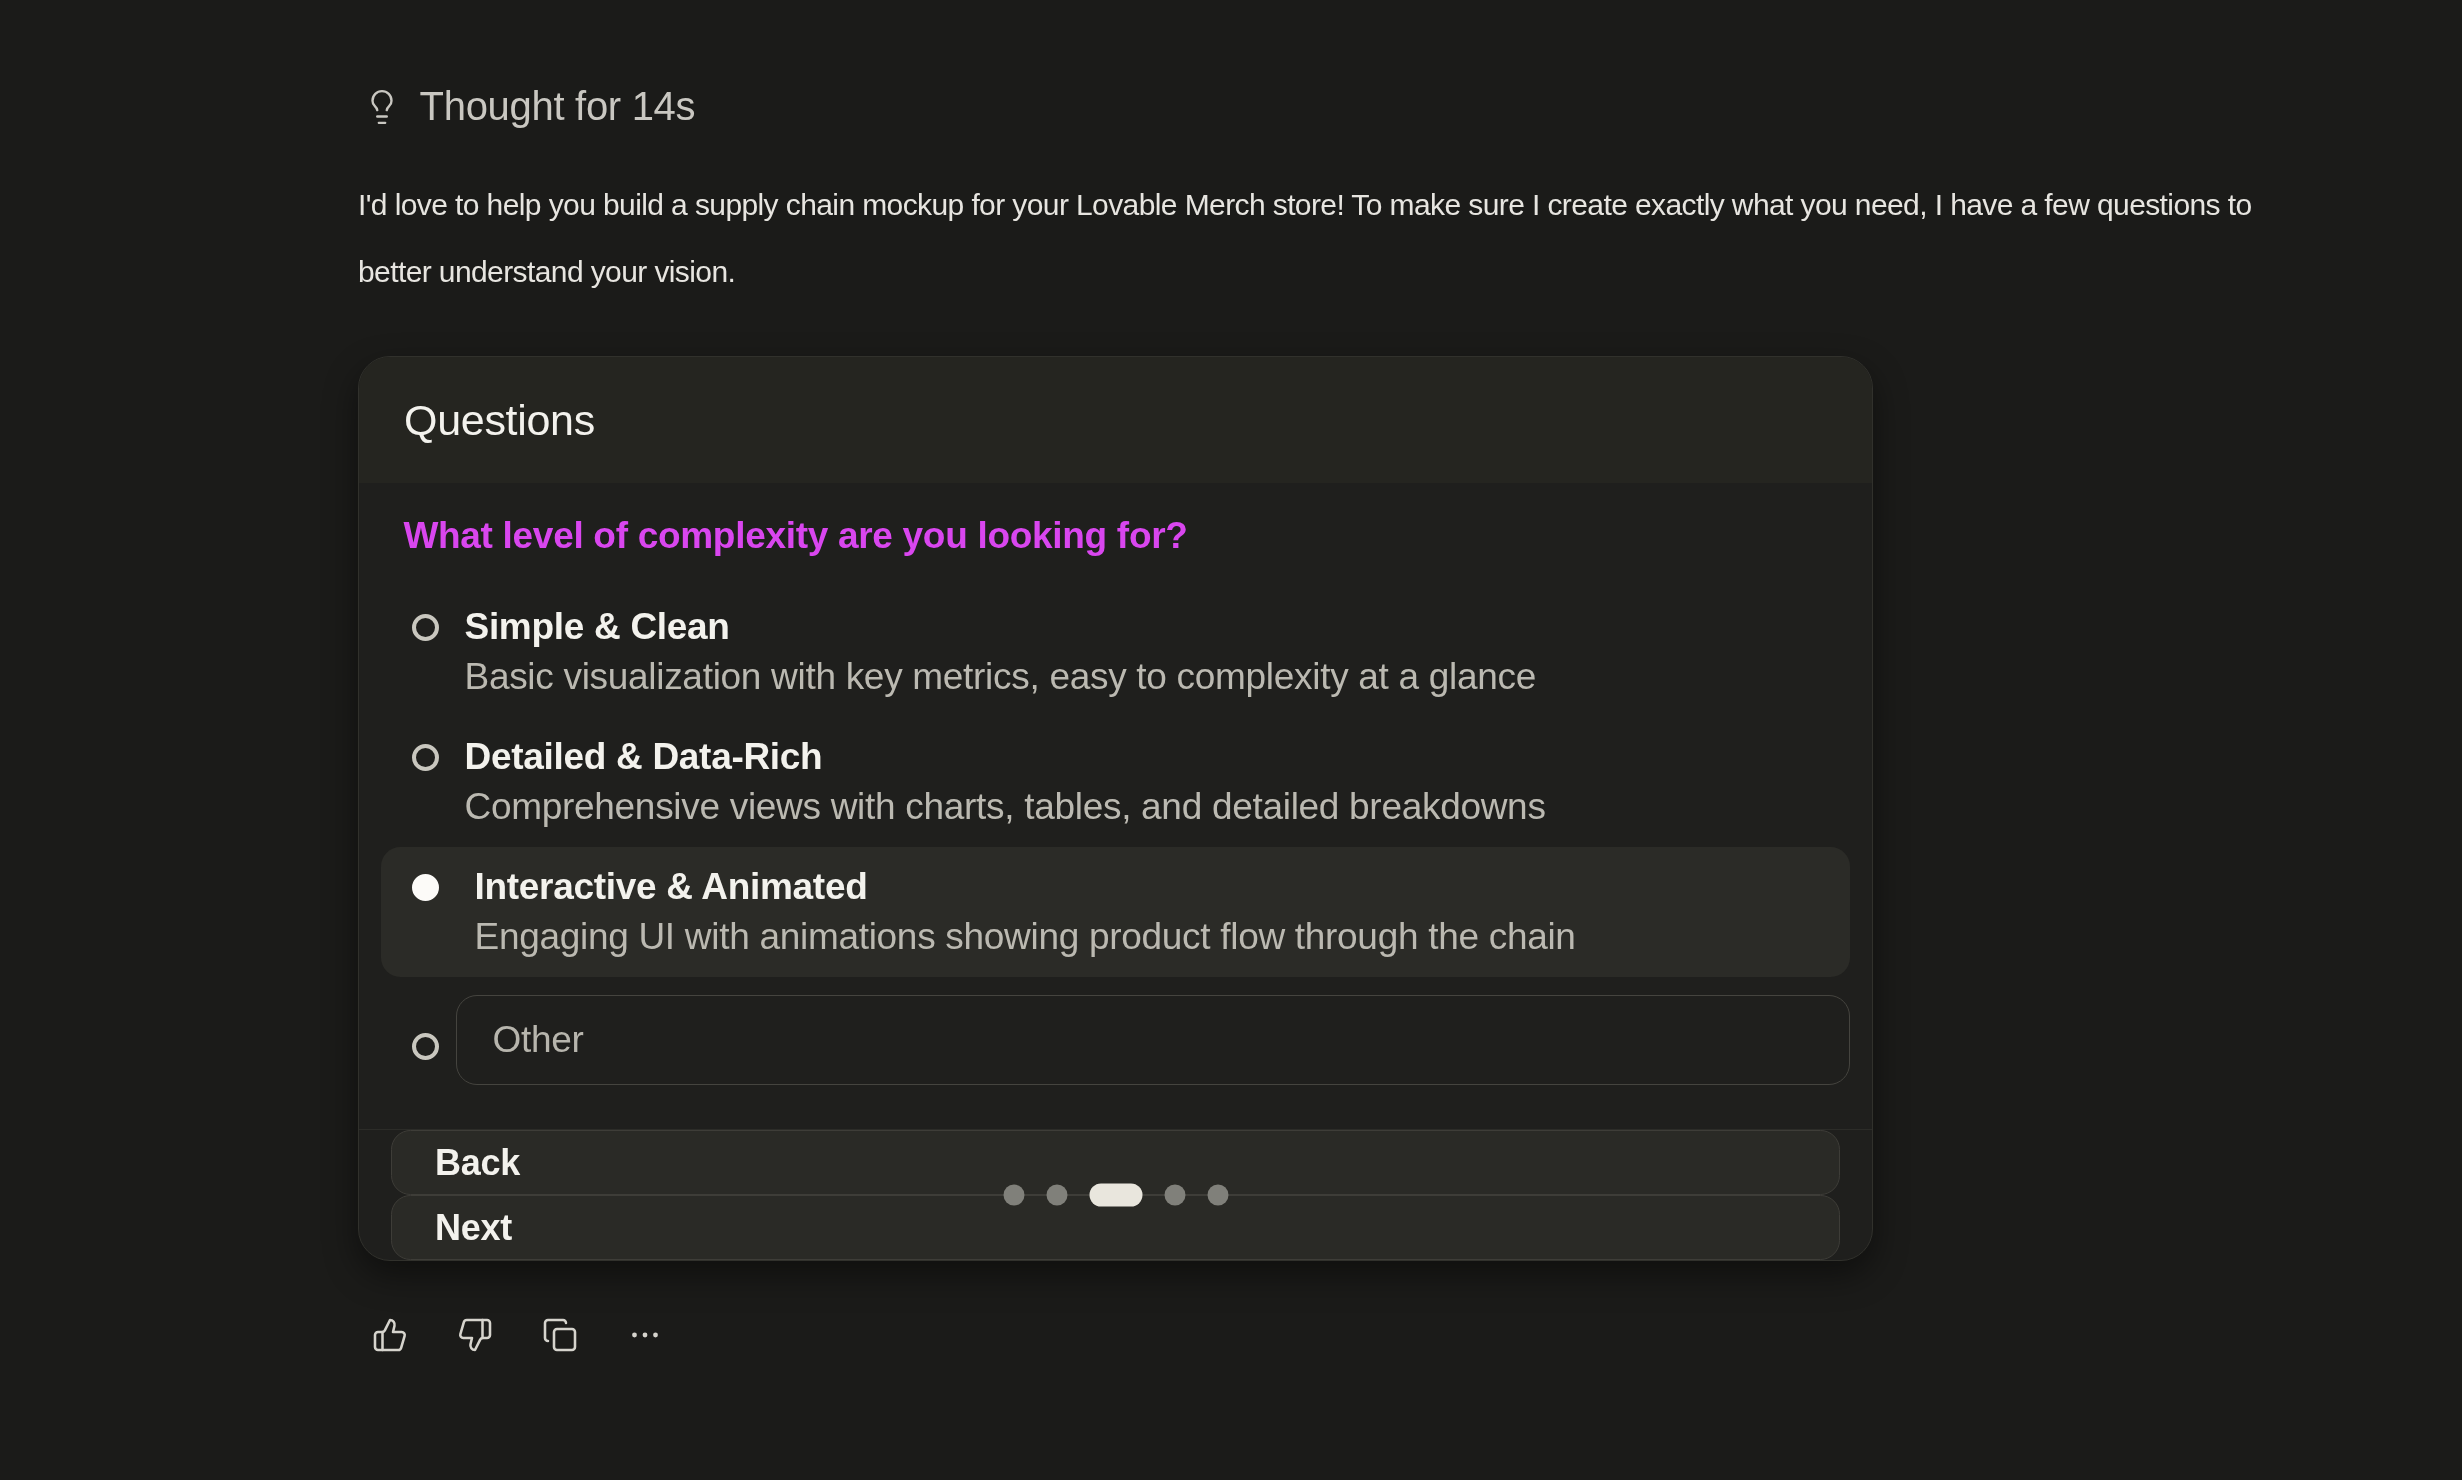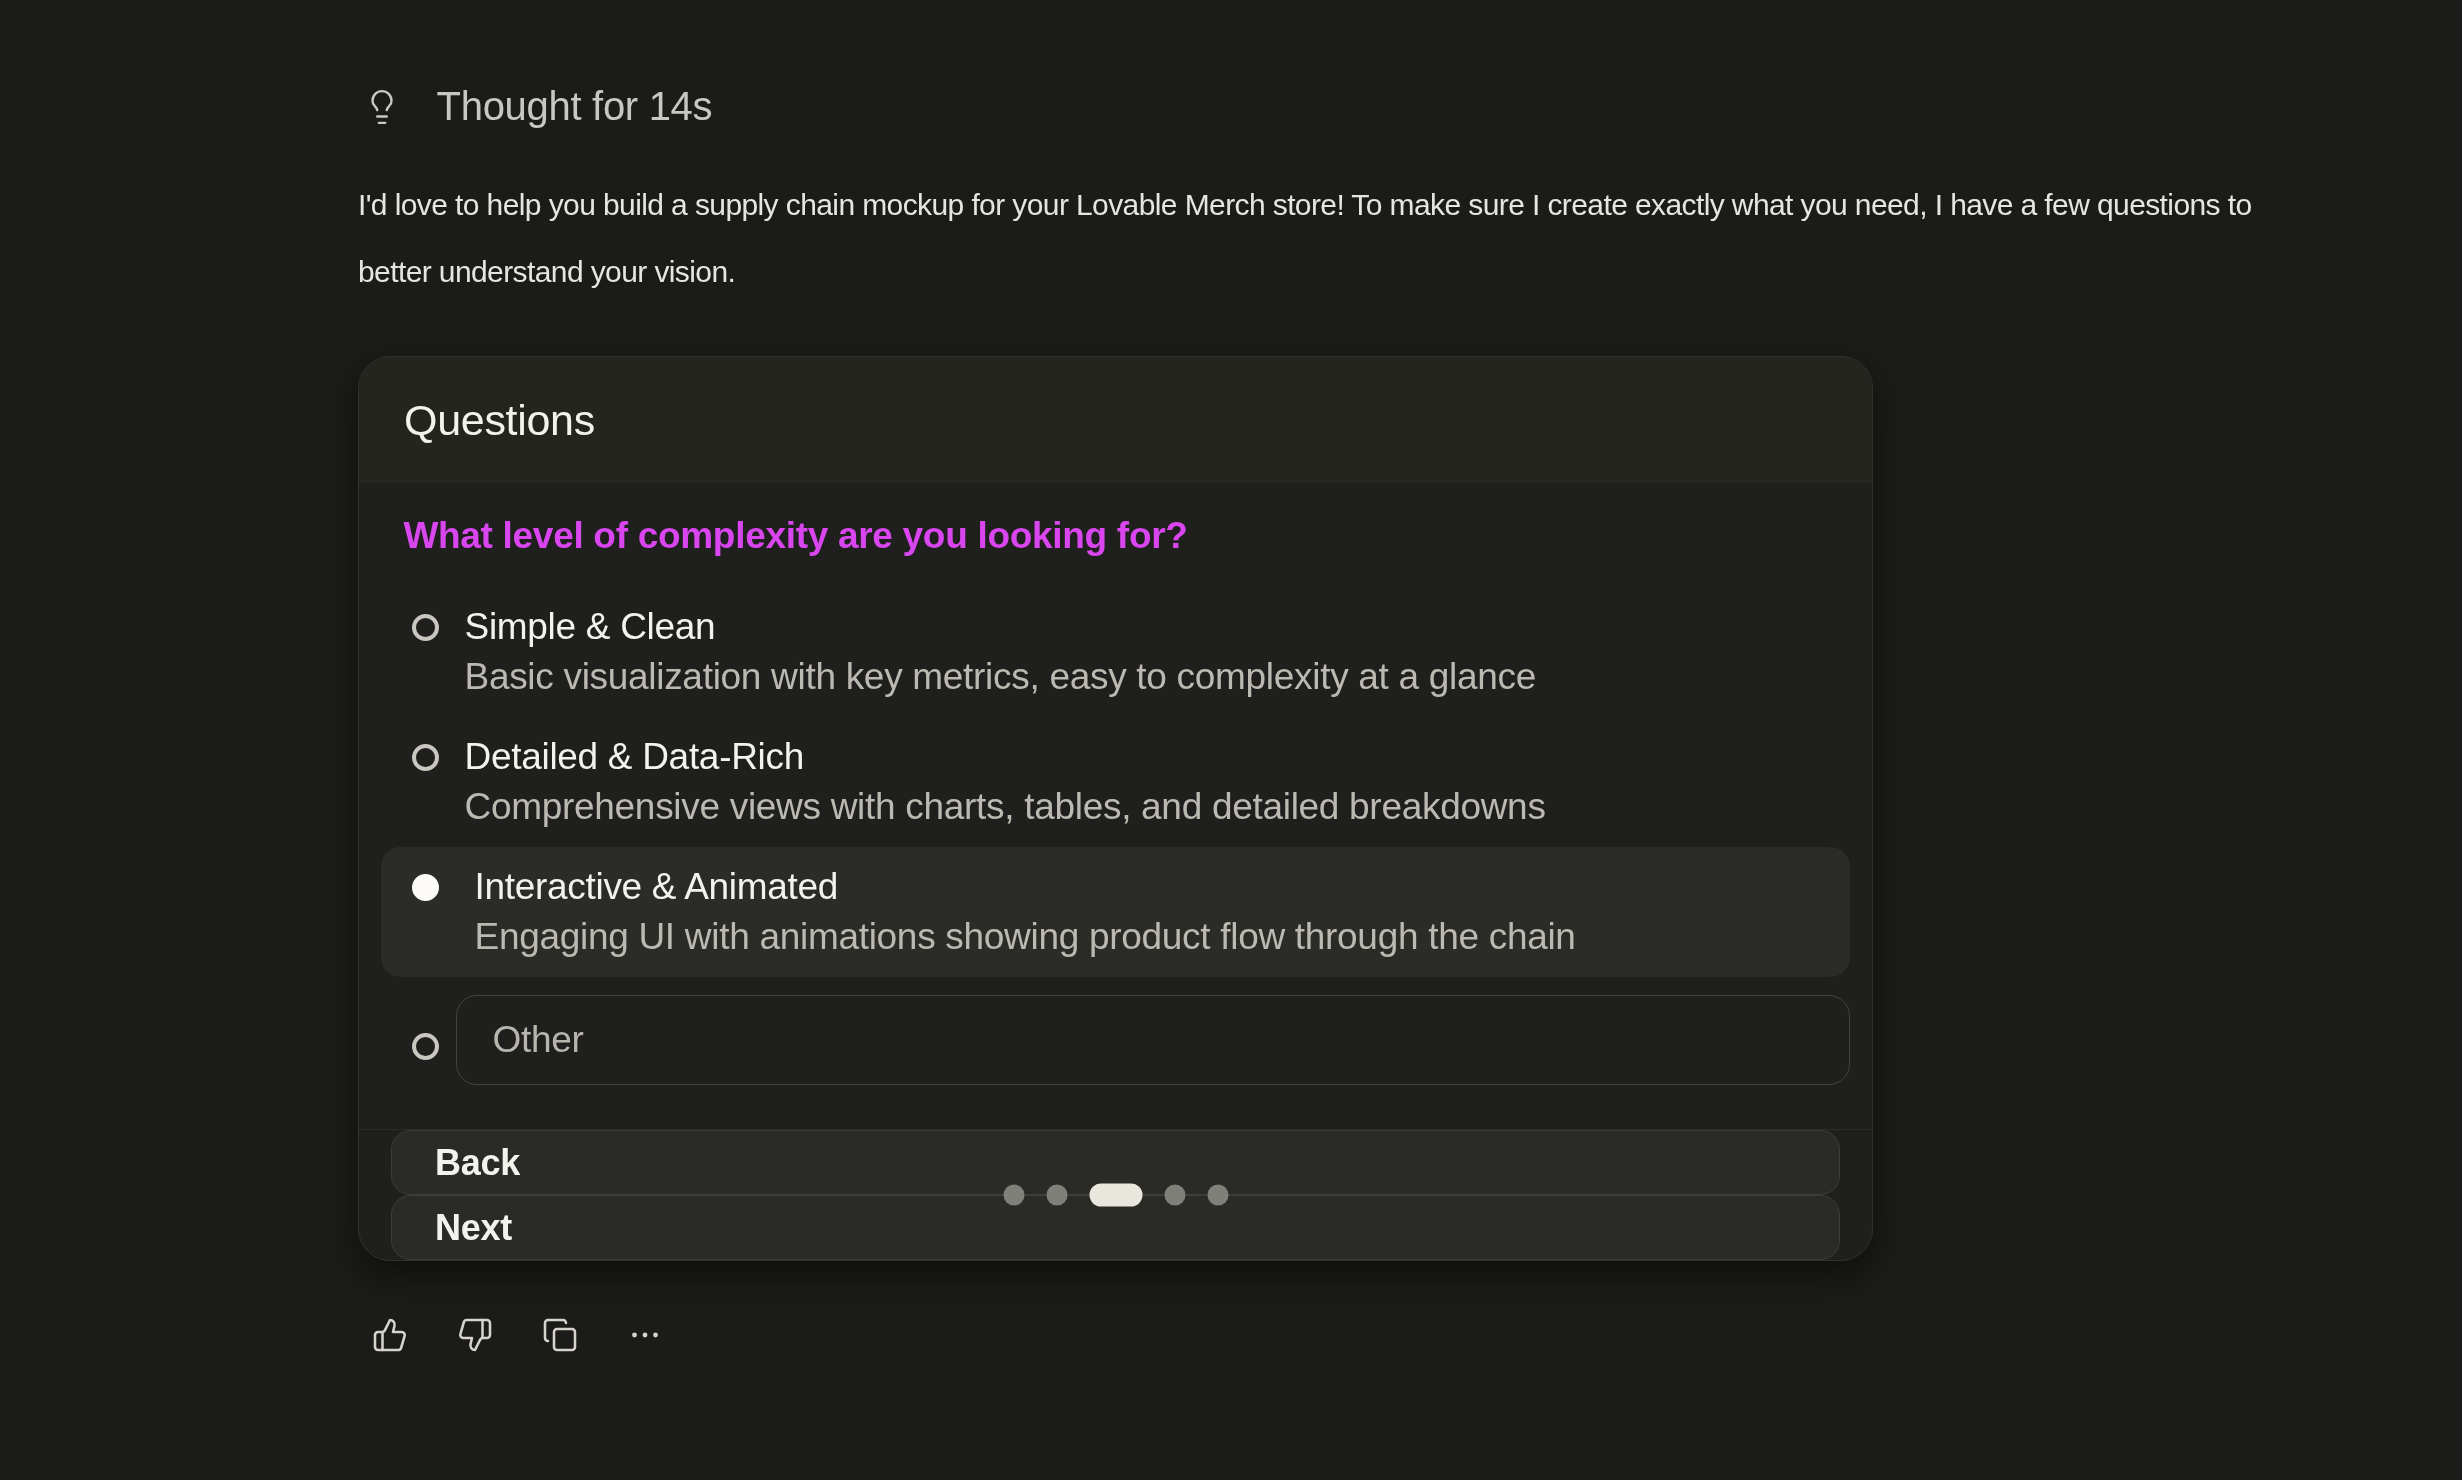--- a/index.html
+++ b/index.html
@@ -6,21 +6,21 @@
   html,body { background:#1b1b19; }
   .canvas {
     position:relative; width:2462px; height:1480px;
     background:#1b1b19; overflow:hidden;
     font-family:"Liberation Sans","DejaVu Sans",sans-serif;
     -webkit-font-smoothing:antialiased;
   }
   .content { position:absolute; left:358px; top:85px; width:1926px; }
 
   
-  .thought-row { display:flex; align-items:center; gap:36px; color:#c9c7c1; cursor:pointer; margin-left:4.6px; }
+  .thought-row { display:flex; align-items:center; gap:19px; color:#c9c7c1; cursor:pointer; margin-left:4.6px; }
   .thought-row svg { width:38px; height:38px; display:block; }
   .thought-label { font-size:40px; line-height:43px; letter-spacing:-0.3px; }
 
   
   .message { margin-top:43px; width:1926px; font-size:30px; line-height:67px; letter-spacing:-0.6px; color:#e7e5e0; }
 
   
   .card {
     margin-top:51px; width:1515px; border-radius:32px;
     background:#1f1f1d; border:1.1px solid #31312c; overflow:hidden;
@@ -34,21 +34,21 @@
 
   .options { margin-top:28px; }
   .option { display:flex; gap:26px; padding:15px 23px 15px 30.5px; border-radius:19.5px; cursor:pointer; }
   .option.selected { background:#2b2b27;gap:36px; }
   .radio {
     flex:none; width:27px; height:27px; margin-top:11.5px;
     border:4.6px solid #c9c7bf; border-radius:50%;
   }
   .option.selected .radio { background:#fcfbf8; border-color:#fcfbf8; }
   .option-text { display:flex; flex-direction:column; }
-  .option-title { font-size:37px; font-weight:400; line-height:50px; letter-spacing:-0.3px; color:#f3f2ed; }
+  .option-title { font-size:37px; font-weight:700; line-height:50px; letter-spacing:-0.3px; color:#f3f2ed; }
   .option-desc  { font-size:37px; font-weight:400; line-height:50px; letter-spacing:-0.3px; color:#bbb9b1; }
 
   .other-row { display:flex; align-items:center; gap:17px; margin-top:18.4px; padding-left:30.5px; }
   .other-input {
     flex:1; height:90px; background:transparent;
     border:1.7px solid #45443f; border-radius:21px;
     padding:0 36px; font-family:inherit; font-size:37px; letter-spacing:-0.3px;
     color:#e7e5e0; outline:none;
   }
   .other-input::placeholder { color:#b7b5ad; opacity:1; }

